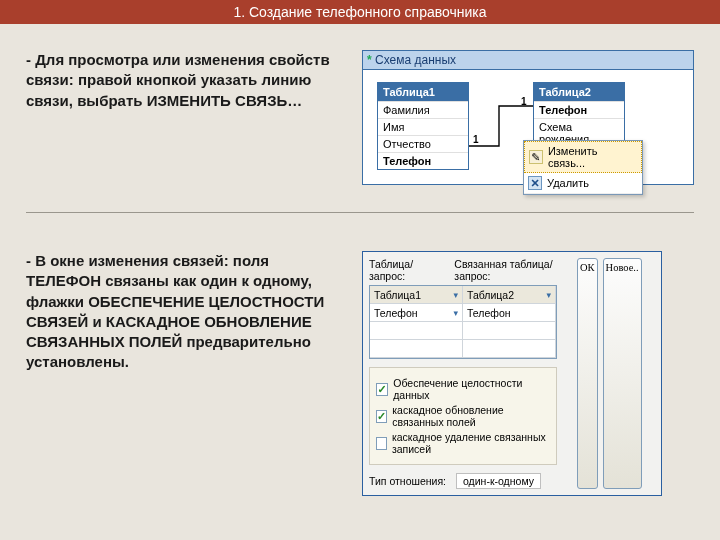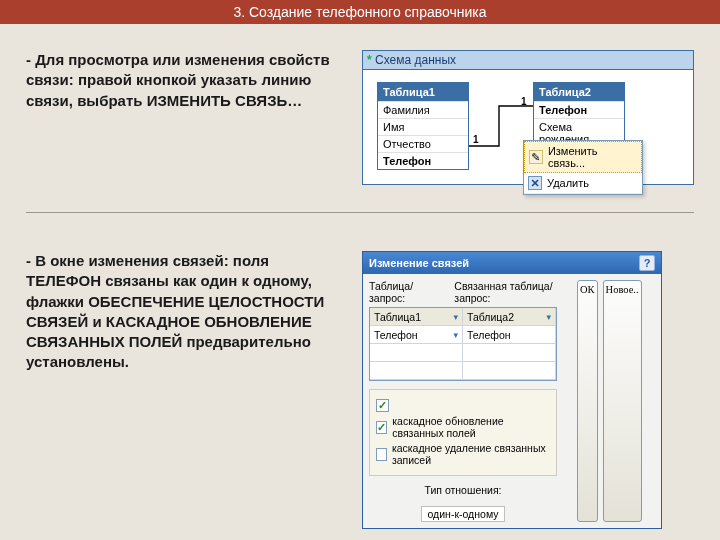--- a/index.html
+++ b/index.html
@@ -195,21 +195,20 @@
     font-size: 11px;
     color: #2a8a2a;
     font-weight: bold;
   }
   .rel-row {
     display: flex;
     align-items: center;
     gap: 10px;
     margin-top: 8px;
     font-size: 10.5px;
-    flex-direction: column;
   }
   .rel-val {
     background: #fff;
     border: 1px solid #bfbfbf;
     padding: 1px 6px;
   }
   .dlg-right { width: 78px; display: flex; flex-direction: row; gap: 5px; font-family: Liberation Serif, serif; }
   .dlg-btn {
     border: 1px solid #7f9db9;
     background: linear-gradient(#fdfdfd,#e4e2d7);
@@ -218,21 +217,21 @@
     text-align: center;
     font-size: 10.5px;
   }
   .line-svg {
     position: absolute; left:106px; top:28px; width:64px; height:52px; pointer-events:none;
   }
 </style>
 </head>
 <body>
 
-<div class="title-bar">3. Создание телефонного справочника</div>
+<div class="title-bar">1. Создание телефонного справочника</div>
 
 <div class="top-section">
   <div class="explain"> - Для просмотра или изменения свойств связи: правой кнопкой указать линию связи, выбрать ИЗМЕНИТЬ СВЯЗЬ…</div>
 
   <div class="figure-top">
     <div class="schema-wrap">
       <div class="schema-title">
         <span class="dot">*</span>
         <span>Схема данных</span>
       </div>
@@ -269,24 +268,20 @@
   </div>
 </div>
 
 <hr class="sep">
 
 <div class="bottom-section">
   <div class="explain"> - В окне изменения связей: поля ТЕЛЕФОН связаны как один к одному, флажки ОБЕСПЕЧЕНИЕ ЦЕЛОСТНОСТИ СВЯЗЕЙ  и КАСКАДНОЕ ОБНОВЛЕНИЕ СВЯЗАННЫХ ПОЛЕЙ предварительно установлены.</div>
 
   <div class="figure-bottom">
     <div class="dlg">
-      <div class="dlg-title">
-        <span>Изменение связей</span>
-        <span class="help">?</span>
-      </div>
       <div class="dlg-body">
         <div class="dlg-left">
           <div class="lbls">
             <span>Таблица/запрос:</span>
             <span>Связанная таблица/запрос:</span>
           </div>
           <div class="grid">
             <div class="grow">
               <div class="gcell head">
                 <span>Таблица1</span>
@@ -311,20 +306,21 @@
               <div class="gcell"></div>
             </div>
             <div class="grow">
               <div class="gcell"></div>
               <div class="gcell"></div>
             </div>
           </div>
           <div class="chk-group">
             <div class="chk-row">
               <span class="chk">✓</span>
+              <span>Обеспечение целостности данных</span>
             </div>
             <div class="chk-row">
               <span class="chk">✓</span>
               <span>каскадное обновление связанных полей</span>
             </div>
             <div class="chk-row">
               <span class="chk"></span>
               <span>каскадное удаление связанных записей</span>
             </div>
           </div>

